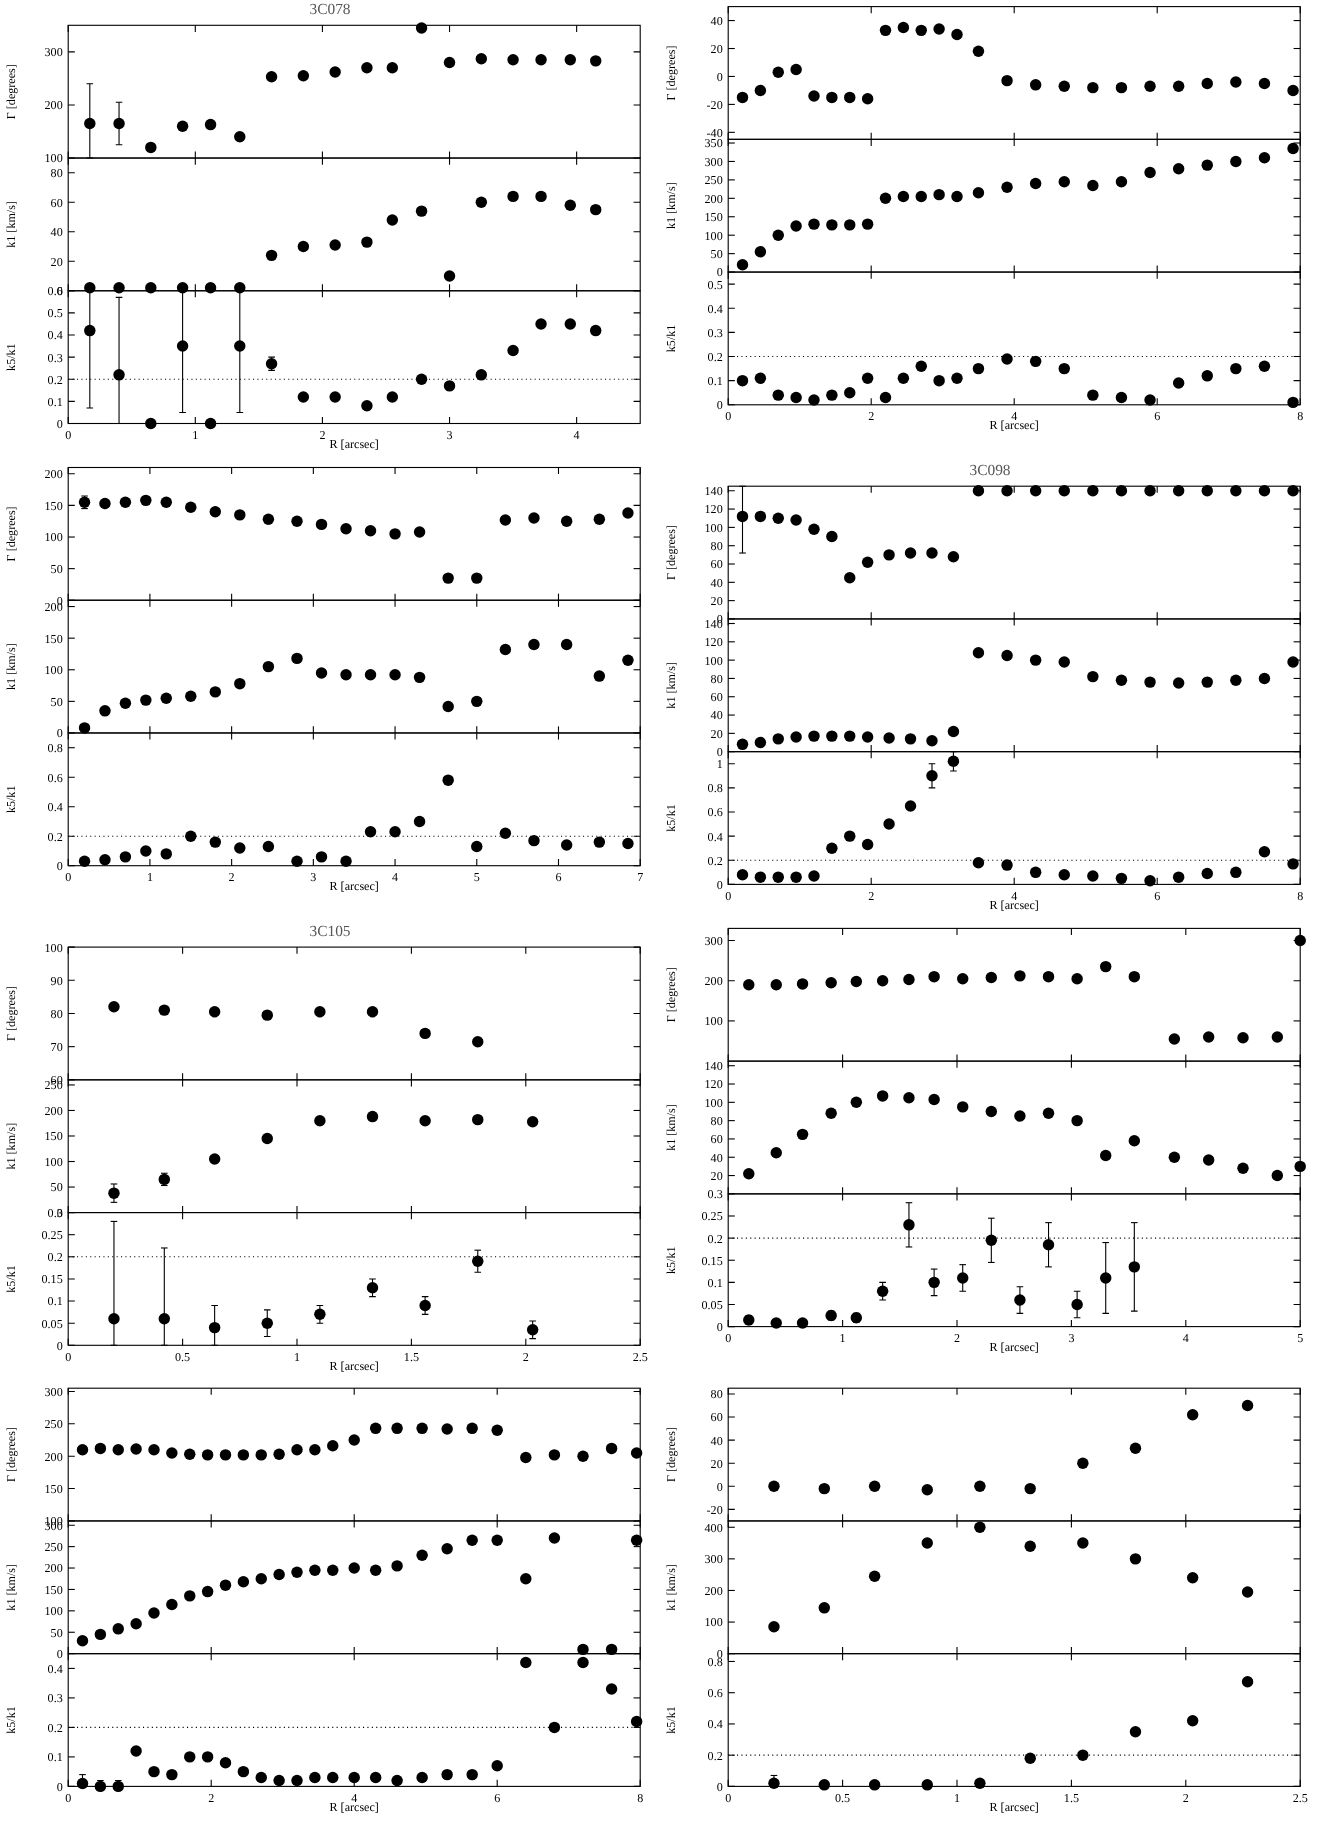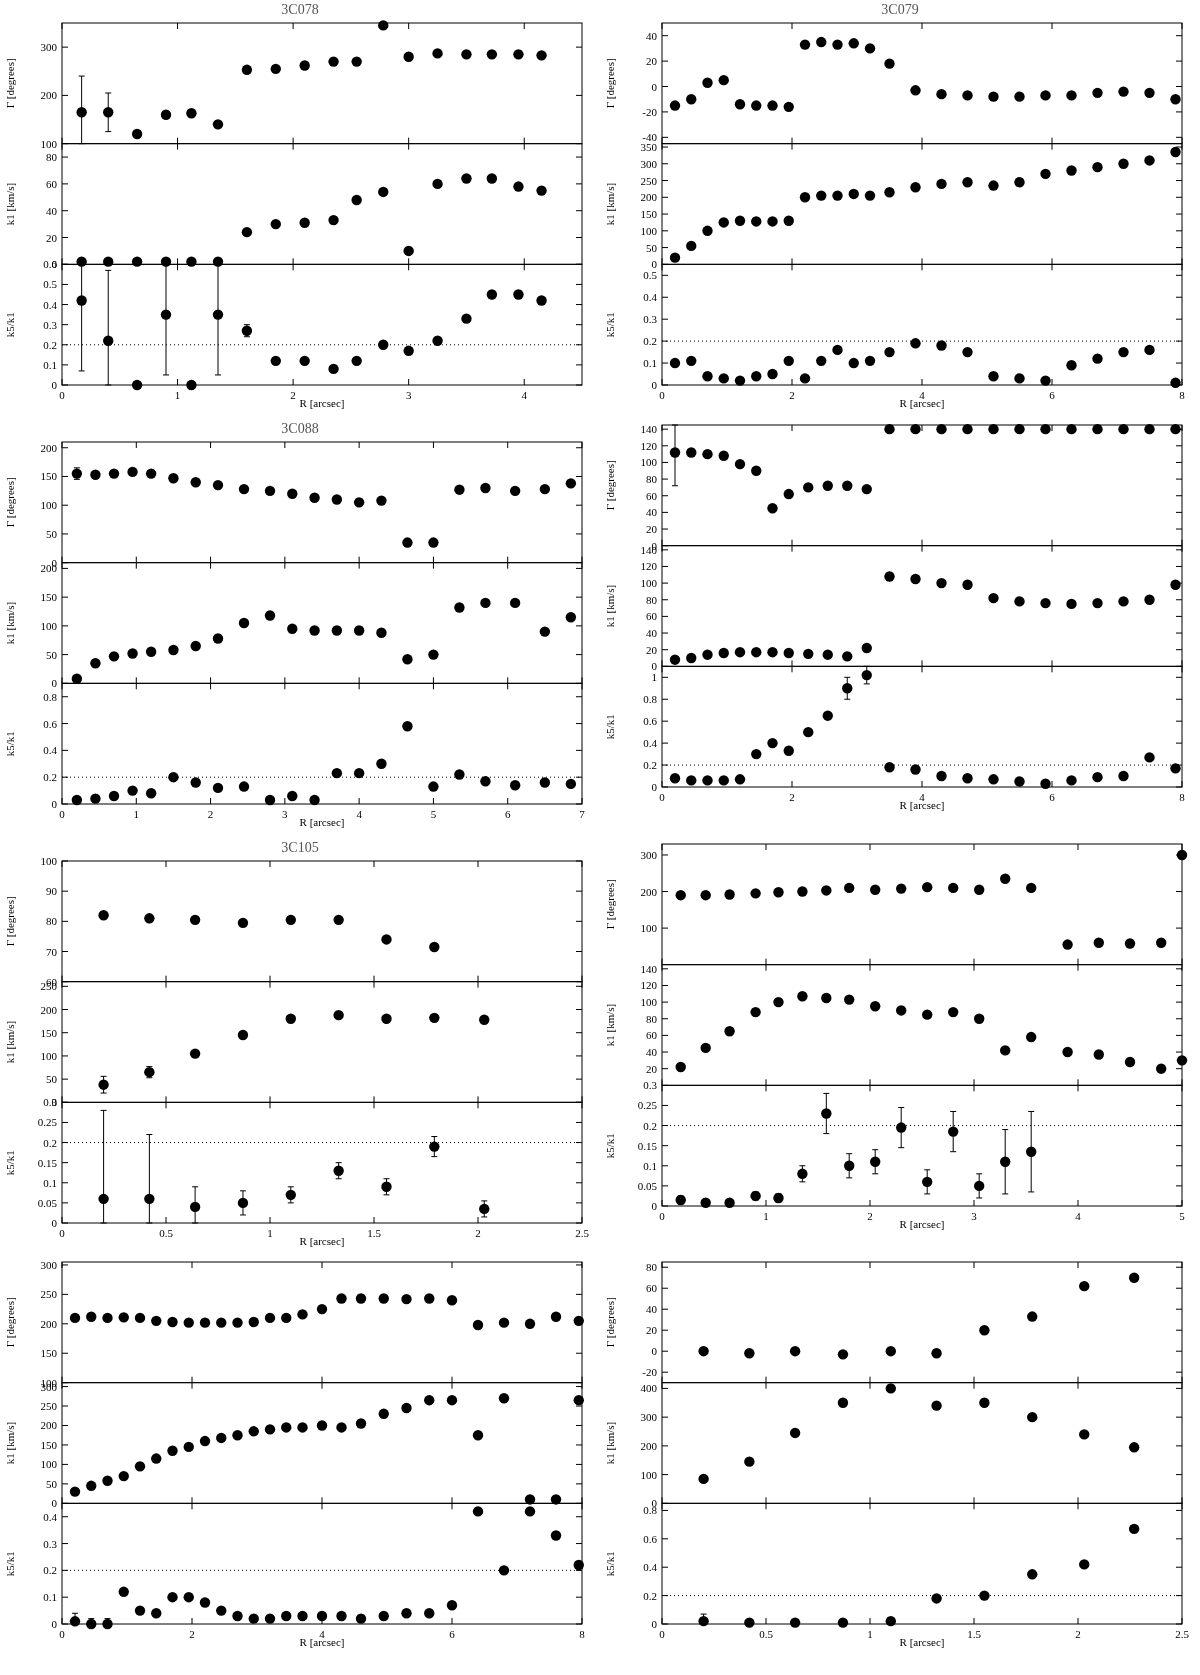--- a/index.html
+++ b/index.html
@@ -176,21 +176,20 @@
         <circle cx="408.66666666666663" cy="333.81111111111113" r="5.2" fill="#000"></circle>
         <circle cx="437.55555555555554" cy="323.75555555555553" r="5.2" fill="#000"></circle>
         <circle cx="466.44444444444446" cy="301.6333333333333" r="5.2" fill="#000"></circle>
         <circle cx="491.8666666666667" cy="277.5" r="5.2" fill="#000"></circle>
         <circle cx="518.4444444444445" cy="277.5" r="5.2" fill="#000"></circle>
         <circle cx="541.5555555555557" cy="283.53333333333336" r="5.2" fill="#000"></circle>
         <text x="322" y="390" text-anchor="middle" font-size="11">R [arcsec]</text>
       </svg>
     </div>
     <div class="cell">
-      <div class="title">3C079</div>
       <svg width="600" height="398" viewBox="0 0 600 398">
         <rect x="62" y="6" width="520" height="120.66666666666667" fill="none" stroke="#000" stroke-width="1"></rect>
         <line x1="62" y1="120.31578947368422" x2="68" y2="120.31578947368422" stroke="#000" stroke-width="1"></line>
         <line x1="576" y1="120.31578947368422" x2="582" y2="120.31578947368422" stroke="#000" stroke-width="1"></line>
         <text x="57" y="124.31578947368422" text-anchor="end" font-size="11">-40</text>
         <line x1="62" y1="94.91228070175438" x2="68" y2="94.91228070175438" stroke="#000" stroke-width="1"></line>
         <line x1="576" y1="94.91228070175438" x2="582" y2="94.91228070175438" stroke="#000" stroke-width="1"></line>
         <text x="57" y="98.91228070175438" text-anchor="end" font-size="11">-20</text>
         <line x1="62" y1="69.50877192982458" x2="68" y2="69.50877192982458" stroke="#000" stroke-width="1"></line>
         <line x1="576" y1="69.50877192982458" x2="582" y2="69.50877192982458" stroke="#000" stroke-width="1"></line>
@@ -356,21 +355,20 @@
         <circle cx="445.5" cy="363.6121212121212" r="5.2" fill="#000"></circle>
         <circle cx="471.5" cy="348.25454545454545" r="5.2" fill="#000"></circle>
         <circle cx="497.5" cy="341.6727272727273" r="5.2" fill="#000"></circle>
         <circle cx="523.5" cy="335.0909090909091" r="5.2" fill="#000"></circle>
         <circle cx="549.5" cy="332.8969696969697" r="5.2" fill="#000"></circle>
         <circle cx="575.5" cy="365.8060606060606" r="5.2" fill="#000"></circle>
         <text x="322" y="390" text-anchor="middle" font-size="11">R [arcsec]</text>
       </svg>
     </div>
     <div class="cell">
-      <div class="title">3C088</div>
       <svg width="600" height="398" viewBox="0 0 600 398">
         <rect x="62" y="6" width="520" height="120.66666666666667" fill="none" stroke="#000" stroke-width="1"></rect>
         <line x1="62" y1="126.66666666666667" x2="68" y2="126.66666666666667" stroke="#000" stroke-width="1"></line>
         <line x1="576" y1="126.66666666666667" x2="582" y2="126.66666666666667" stroke="#000" stroke-width="1"></line>
         <text x="57" y="130.66666666666669" text-anchor="end" font-size="11">0</text>
         <line x1="62" y1="97.93650793650794" x2="68" y2="97.93650793650794" stroke="#000" stroke-width="1"></line>
         <line x1="576" y1="97.93650793650794" x2="582" y2="97.93650793650794" stroke="#000" stroke-width="1"></line>
         <text x="57" y="101.93650793650794" text-anchor="end" font-size="11">50</text>
         <line x1="62" y1="69.20634920634922" x2="68" y2="69.20634920634922" stroke="#000" stroke-width="1"></line>
         <line x1="576" y1="69.20634920634922" x2="582" y2="69.20634920634922" stroke="#000" stroke-width="1"></line>
@@ -539,20 +537,21 @@
         <circle cx="433.42857142857144" cy="350.57037037037037" r="5.2" fill="#000"></circle>
         <circle cx="459.4285714285714" cy="338.5037037037037" r="5.2" fill="#000"></circle>
         <circle cx="485.42857142857144" cy="345.2074074074074" r="5.2" fill="#000"></circle>
         <circle cx="515.1428571428571" cy="349.22962962962964" r="5.2" fill="#000"></circle>
         <circle cx="544.8571428571429" cy="346.54814814814813" r="5.2" fill="#000"></circle>
         <circle cx="570.8571428571429" cy="347.8888888888889" r="5.2" fill="#000"></circle>
         <text x="322" y="390" text-anchor="middle" font-size="11">R [arcsec]</text>
       </svg>
     </div>
     <div class="cell">
+      <div class="title">3C098</div>
       <svg width="600" height="398" viewBox="0 0 600 398">
         <rect x="62" y="6" width="520" height="120.66666666666667" fill="none" stroke="#000" stroke-width="1"></rect>
         <line x1="62" y1="126.66666666666667" x2="68" y2="126.66666666666667" stroke="#000" stroke-width="1"></line>
         <line x1="576" y1="126.66666666666667" x2="582" y2="126.66666666666667" stroke="#000" stroke-width="1"></line>
         <text x="57" y="130.66666666666669" text-anchor="end" font-size="11">0</text>
         <line x1="62" y1="110.02298850574712" x2="68" y2="110.02298850574712" stroke="#000" stroke-width="1"></line>
         <line x1="576" y1="110.02298850574712" x2="582" y2="110.02298850574712" stroke="#000" stroke-width="1"></line>
         <text x="57" y="114.02298850574712" text-anchor="end" font-size="11">20</text>
         <line x1="62" y1="93.37931034482759" x2="68" y2="93.37931034482759" stroke="#000" stroke-width="1"></line>
         <line x1="576" y1="93.37931034482759" x2="582" y2="93.37931034482759" stroke="#000" stroke-width="1"></line>

